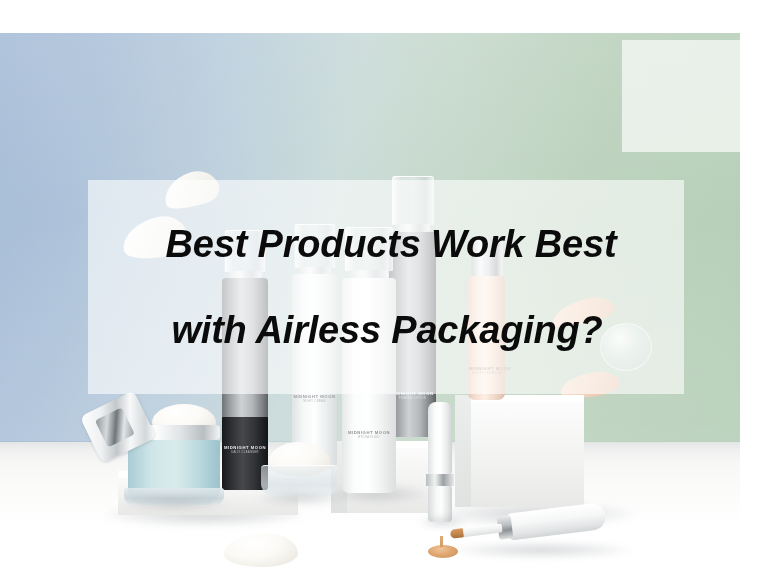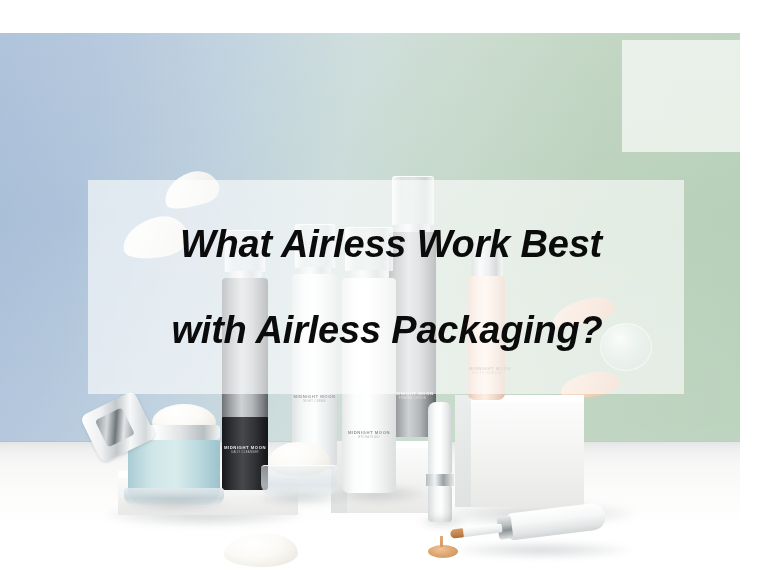--- a/index.html
+++ b/index.html
@@ -507,18 +507,18 @@
         <div class="wand"></div>
         <div class="tip"></div>
       </div>
       <div class="drop-nude" style="left:428px; top:512px;"></div>
 
     </div>
 
     <div class="headline-band"></div>
 
     <h1 class="headline">
-      <span class="line line-1">What Airless Work Best</span>
+      <span class="line line-1">Best Products Work Best</span>
       <span class="line line-2">with Airless Packaging?</span>
     </h1>
 
   </div>
 </div>
 
 </body></html>

